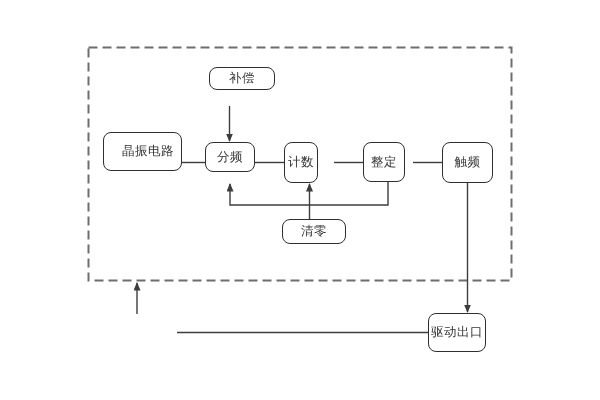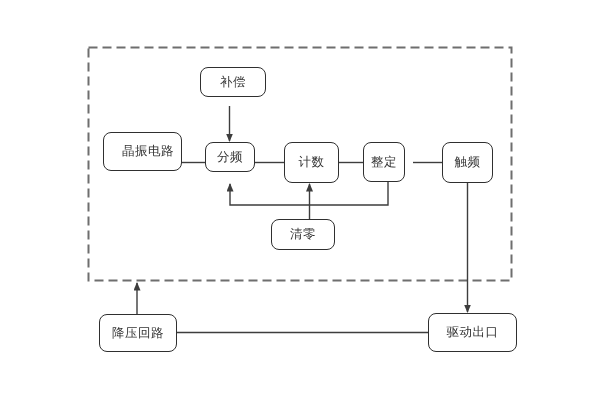--- a/index.html
+++ b/index.html
@@ -29,29 +29,29 @@
     border: 1.5px solid #2f2f2f;
     border-radius: 8px;
     display: flex;
     align-items: center;
     justify-content: center;
     font-size: 12.5px;
     color: #333333;
     letter-spacing: 0.5px;
     white-space: nowrap;
   }
-  #node-compensation      { left: 200px; top: 67px;  width: 66px; height: 30px; }
+  #node-compensation      { left: 209px; top: 67px;  width: 66px; height: 23px; }
   #node-crystal-osc       { left: 103px; top: 132px; width: 79px; height: 39px; padding-left: 11px; }
   #node-freq-divider      { left: 205px; top: 142px; width: 50px; height: 30px; }
-  #node-counter           { left: 284px; top: 142px; width: 55px; height: 41px; }
+  #node-counter           { left: 284px; top: 142px; width: 34px; height: 41px; }
   #node-setting           { left: 363px; top: 142px; width: 42px; height: 40px; }
   #node-trigger-freq      { left: 442px; top: 142px; width: 51px; height: 41px; text-align: center; }
-  #node-reset             { left: 271px; top: 219px; width: 64px; height: 31px; }
+  #node-reset             { left: 282px; top: 219px; width: 64px; height: 25px; }
   #node-stepdown-circuit  { left: 99px;  top: 314px; width: 78px; height: 38px; }
-  #node-drive-output      { left: 428px; top: 313px; width: 89px; height: 39px; }
+  #node-drive-output      { left: 428px; top: 313px; width: 58px; height: 39px; }
 </style>
 </head>
 <body>
 
 <div id="canvas">
 
   <svg id="connector-layer" width="600" height="400" viewBox="0 0 600 400" xmlns="http://www.w3.org/2000/svg">
     <defs>
       <marker id="arrow" markerWidth="9" markerHeight="8" refX="7.5" refY="3.5" orient="auto" markerUnits="userSpaceOnUse">
         <path d="M0,0 L8.5,3.5 L0,7 Z" fill="#3d3d3d"></path>
@@ -88,17 +88,16 @@
   <div class="node" id="node-freq-divider">分频</div>
 
   <div class="node" id="node-counter">计数</div>
 
   <div class="node" id="node-setting">整定</div>
 
   <div class="node" id="node-trigger-freq">触频</div>
 
   <div class="node" id="node-reset">清零</div>
 
-  <div class="node" id="node-stepdown-circuit">降压回路</div>
 
   <div class="node" id="node-drive-output">驱动出口</div>
 
 </div>
 
 </body></html>

